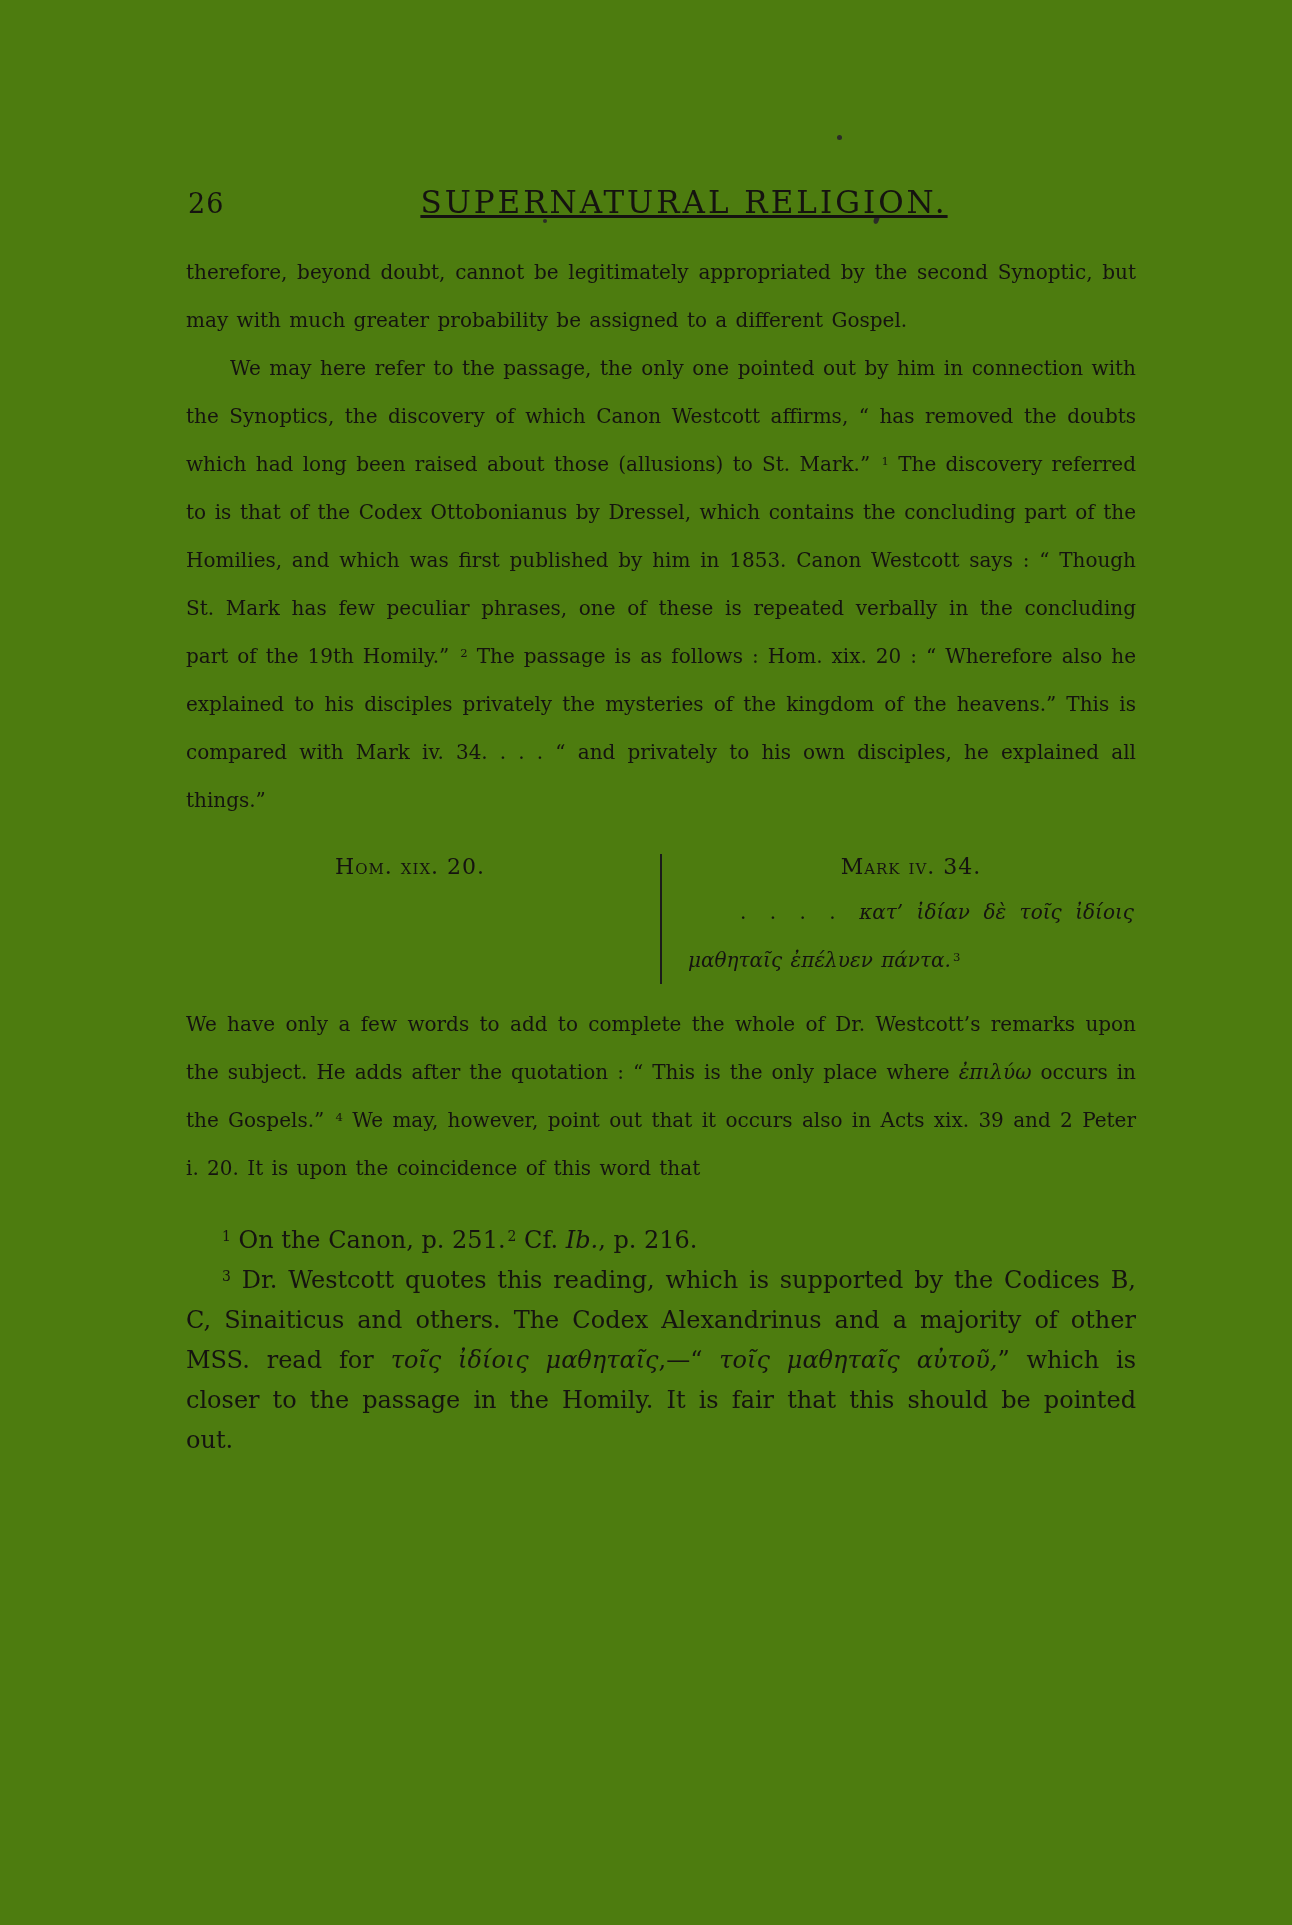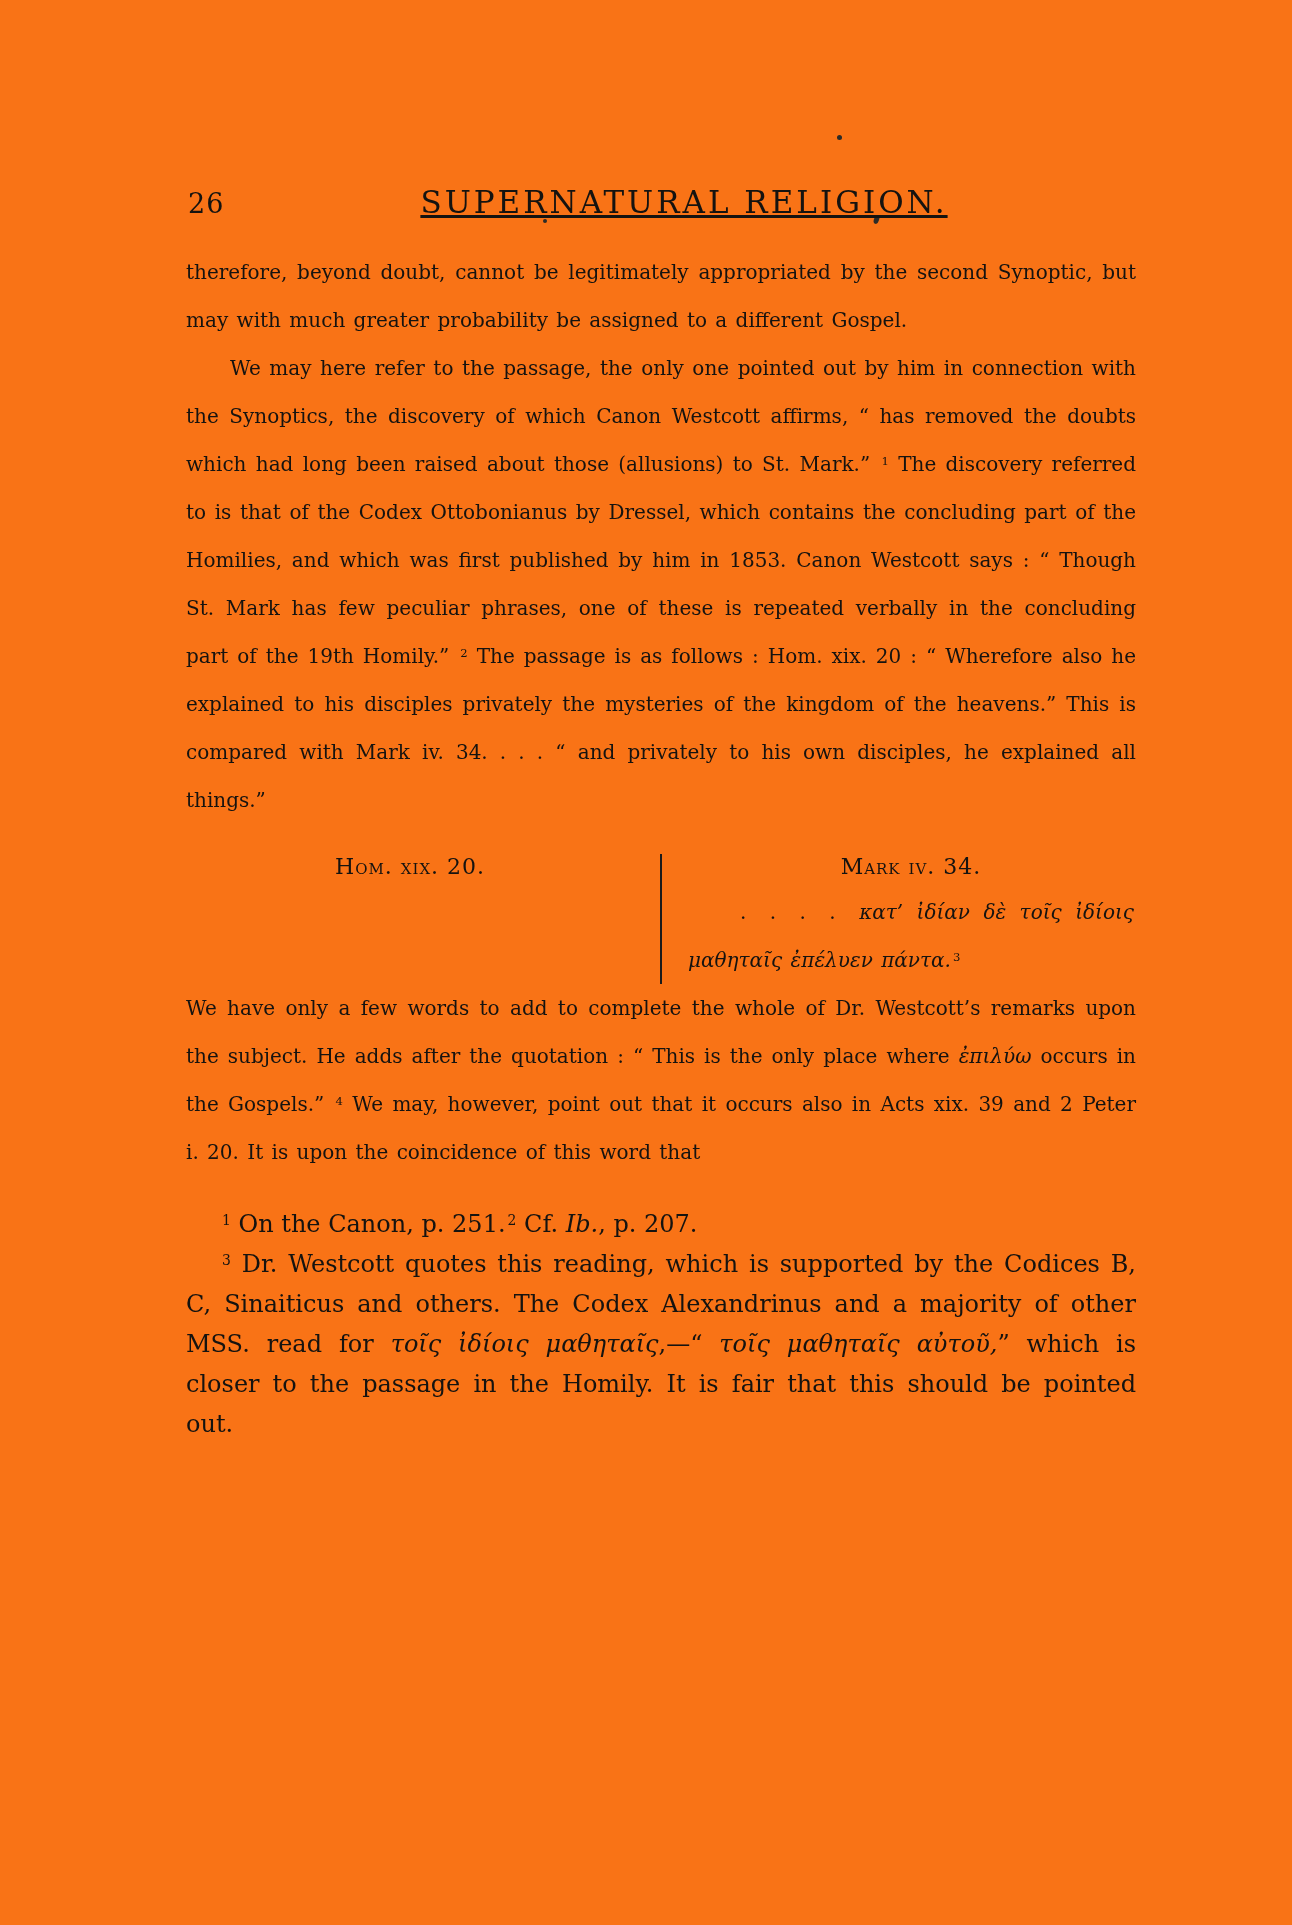--- a/index.html
+++ b/index.html
@@ -5,21 +5,21 @@
   * { box-sizing: border-box; }
   html, body { margin: 0; padding: 0; }
   body {
     width: 1292px; height: 1925px;
     background: #fcfcfb;
     font-family: "DejaVu Serif", "Liberation Serif", serif;
   }
   .page {
     position: relative;
     width: 1292px; height: 1925px;
-    background: #f97316;
+    background: #4d7c0f;
     color: #151310;
     overflow: hidden;
   }
   .content {
     position: absolute;
     left: 186px; top: 180px;
     width: 950px;
   }
   .pagehead { position: relative; height: 46px; }
   .pageno {
@@ -37,21 +37,21 @@
   }
   .bodytext p {
     margin: 0;
     font-size: 20px;
     line-height: 48px;
     text-align: justify;
     word-spacing: 2px;
   }
   p.p1 { margin-top: 22px; }
   p.p2 { text-indent: 44px; }
-  p.p3 { }
+  p.p3 { margin-top: 16px; }
   sup.fnref {
     font-size: 0.58em;
     line-height: 0;
     vertical-align: 0.5em;
     margin-left: 2px;
   }
   .quote { display: flex; margin-top: 22px; }
   .qcol-left  { width: 474px; padding-right: 26px; }
   .qcol-right { width: 472px; padding-left: 26px; }
   .qdivider { width: 2px; background: #1b1b1b; margin-top: 8px; }
@@ -132,21 +132,21 @@
       </div>
 
       <p class="p3"><span>We have only a few words to add to complete the whole of Dr. Westcott’s remarks upon the subject. He adds after the quotation : “ This is the only place where </span><span class="greek">ἐπιλύω</span><span> occurs in the Gospels.” </span><sup class="fnref">4</sup><span> We may, however, point out that it occurs also in Acts xix. 39 and 2 Peter i. 20. It is upon the coincidence of this word that</span></p>
 
     </div>
 
     <div class="footnotes">
 
       <div class="fnrow">
         <span class="fncell"><sup class="fnref">1</sup><span> On the Canon, p. 251.</span></span>
-        <span class="fncell"><sup class="fnref">2</sup><span> Cf. </span><span class="ital">Ib.</span><span>, p. 207.</span></span>
+        <span class="fncell"><sup class="fnref">2</sup><span> Cf. </span><span class="ital">Ib.</span><span>, p. 216.</span></span>
       </div>
 
       <p class="fn-par"><sup class="fnref">3</sup><span> Dr. Westcott quotes this reading, which is supported by the Codices B, C, Sinaiticus and others. The Codex Alexandrinus and a majority of other MSS. read for </span><span class="greek">τοῖς ἰδίοις μαθηταῖς</span><span>,—“ </span><span class="greek">τοῖς μαθηταῖς αὐτοῦ,</span><span>” which is closer to the passage in the Homily. It is fair that this should be pointed out.</span></p>
 
     </div>
 
   </div>
 </div>
 
 </body></html>

